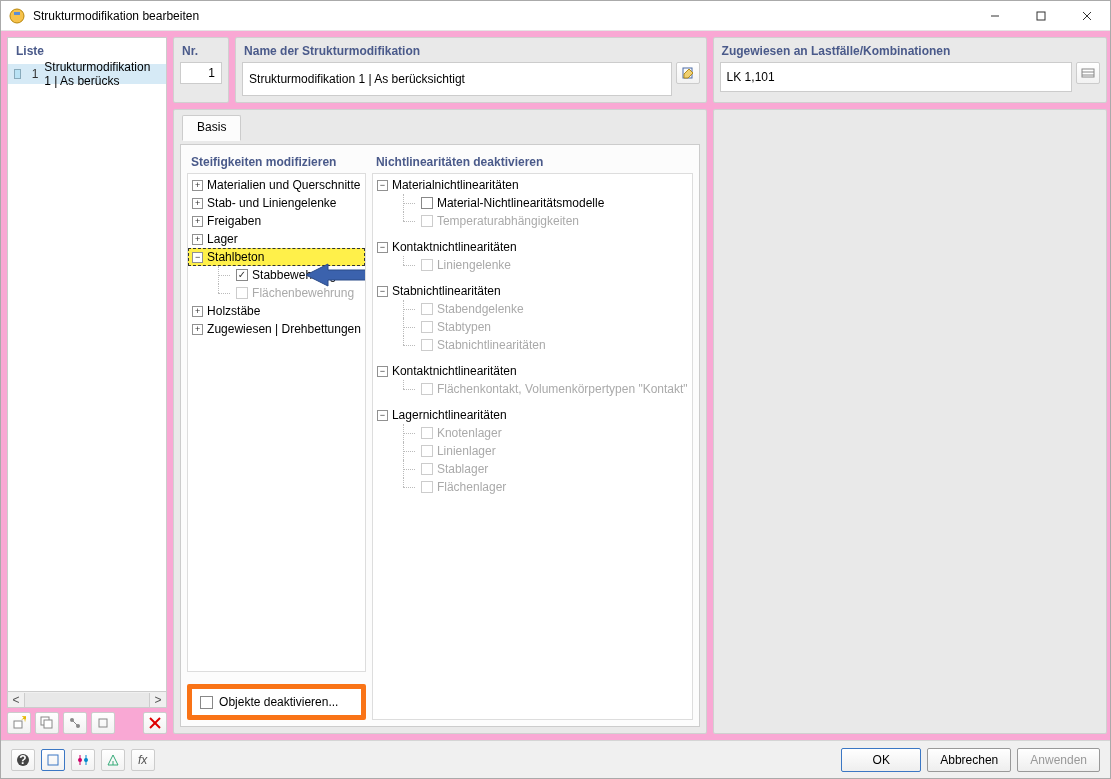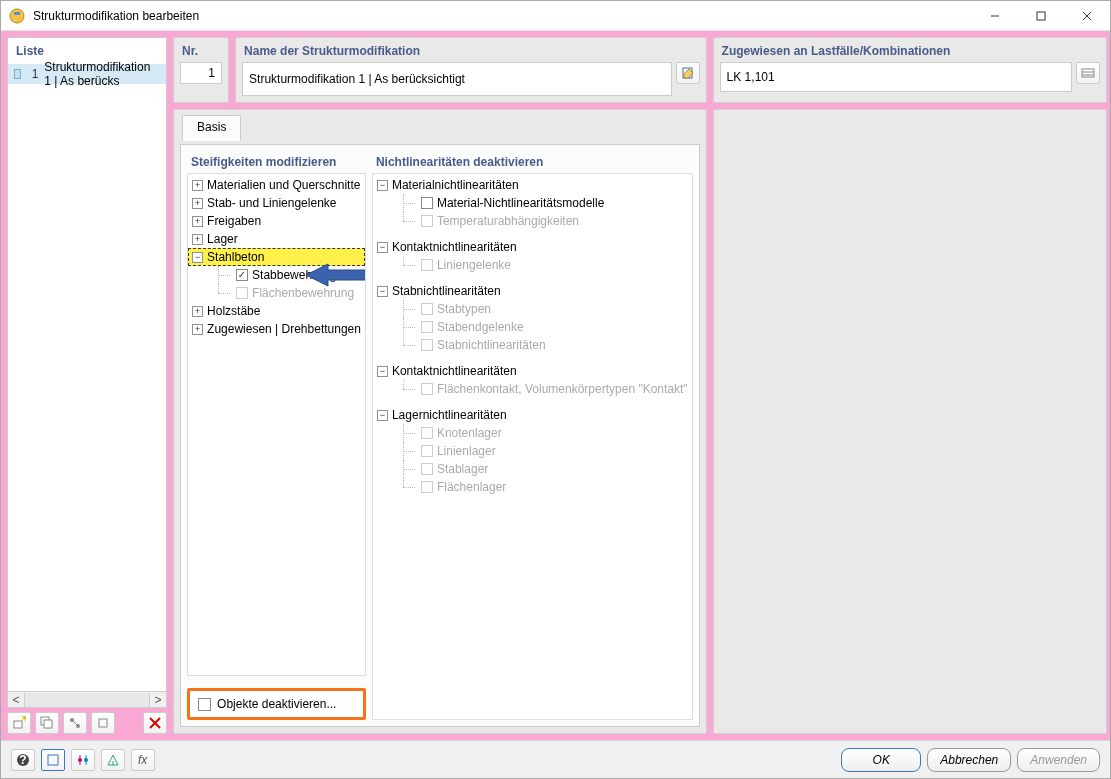--- a/index.html
+++ b/index.html
@@ -57,32 +57,32 @@
   .node .chk.disabled { border-color: #ccc; }
   .node .lbl { white-space: nowrap; }
   .node .lbl.disabled { color: #aaa; }
   .node.hl { background: #fff04a; outline: 1px dashed #333; outline-offset: -1px; }
   .indent2 { padding-left: 48px; }
   .tree .indent2 .chk { margin-left: 0; }
 
   .bigarrow { position: relative; }
   .bigarrow .arrow-shape { position: absolute; left: 118px; top: -4px; pointer-events: none; }
 
-  .objde { background: #fff; border: 3px solid #f97316; border-radius: 2px; padding: 6px 8px; display: flex; align-items: center; gap: 6px; margin-top: 6px; }
+  .objde { background: #fff; border: 5px solid #f97316; border-radius: 2px; padding: 6px 8px; display: flex; align-items: center; gap: 6px; margin-top: 6px; }
   .objde .chk { width: 13px; height: 13px; border: 1px solid #888; background: #fff; }
 
   .comment { background: #e9e9e9; border: 1px solid #d0d0d0; border-radius: 2px; padding: 4px 6px 6px 6px; }
   .comment .row { display: flex; gap: 4px; }
   .comment select, .comment .combo { flex: 1; height: 22px; border: 1px solid #ccc; background: #fff; padding: 0 6px; }
 
   .assign-fill { width: 394px; background: #e9e9e9; border: 1px solid #d0d0d0; border-radius: 2px; }
 
   .footer { height: 38px; border-top: 1px solid #d5d5d5; background: #f0f0f0; display: flex; align-items: center; padding: 0 10px; gap: 6px; }
   .footer .sp { flex: 1; }
-  .btn { min-width: 80px; height: 24px; border: 1px solid #999; background: linear-gradient(#fff,#eee); border-radius: 8px; padding: 0 12px; font-style: italic; }
+  .btn { min-width: 80px; height: 24px; border: 1px solid #999; background: linear-gradient(#fff,#eee); border-radius: 2px; padding: 0 12px; }
   .btn.primary { border-color: #3b77c4; }
   .btn[disabled] { color: #999; }
 
   .treeLines .node.indent2::before {
     content: ""; position: absolute; left: 30px; top: 0; bottom: 0; border-left: 1px dotted #bbb;
   }
   .treeLines .node.indent2.last::before { bottom: 50%; }
   .treeLines .node.indent2::after {
     content: ""; position: absolute; left: 30px; top: 50%; width: 12px; border-top: 1px dotted #bbb;
   }
@@ -288,25 +288,25 @@
                         <span class="chk disabled"></span>
                         <span class="lbl disabled">Liniengelenke</span>
                       </div>
                     <div style="height:8px"></div>
                     <div class="node">
                         <span class="exp">−</span>
                         <span class="lbl">Stabnichtlinearitäten</span>
                       </div>
                     <div class="node indent2">
                         <span class="chk disabled"></span>
+                        <span class="lbl disabled">Stabendgelenke</span>
+                      </div>
+                    <div class="node indent2">
+                        <span class="chk disabled"></span>
                         <span class="lbl disabled">Stabtypen</span>
-                      </div>
-                    <div class="node indent2">
-                        <span class="chk disabled"></span>
-                        <span class="lbl disabled">Stabendgelenke</span>
                       </div>
                     <div class="node indent2 last">
                         <span class="chk disabled"></span>
                         <span class="lbl disabled">Stabnichtlinearitäten</span>
                       </div>
                     <div style="height:8px"></div>
                     <div class="node">
                         <span class="exp">−</span>
                         <span class="lbl">Kontaktnichtlinearitäten</span>
                       </div>

